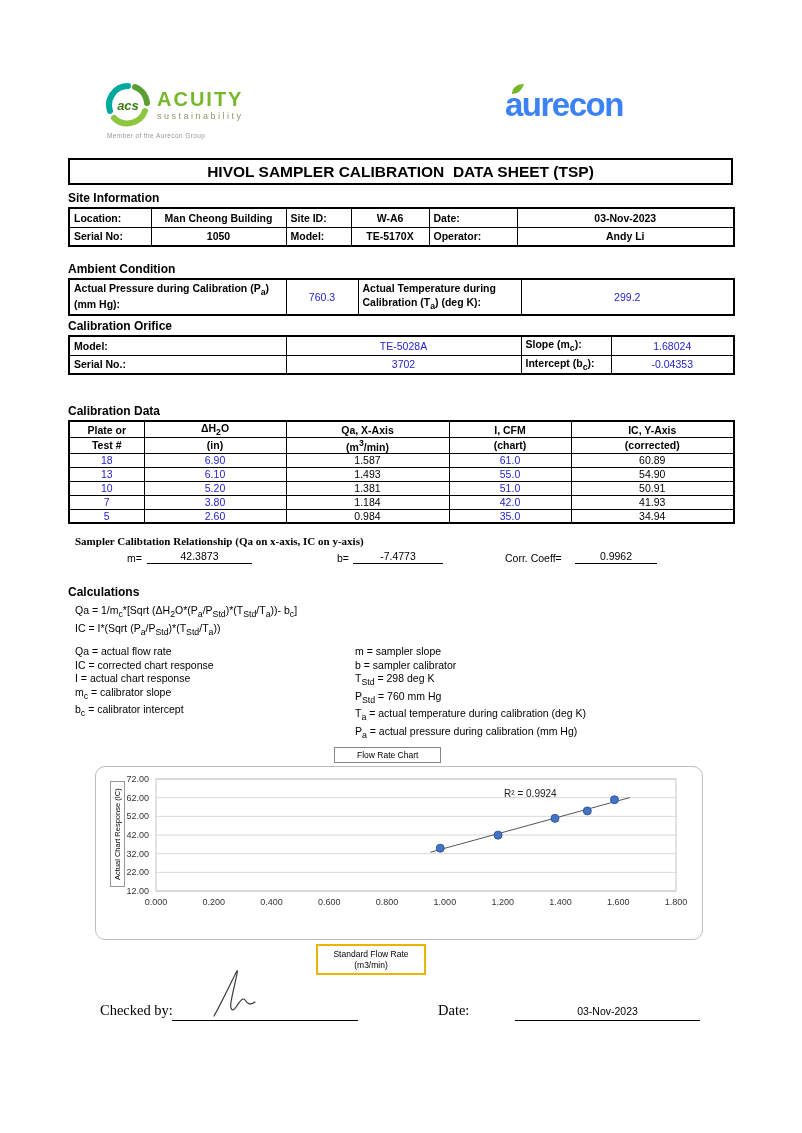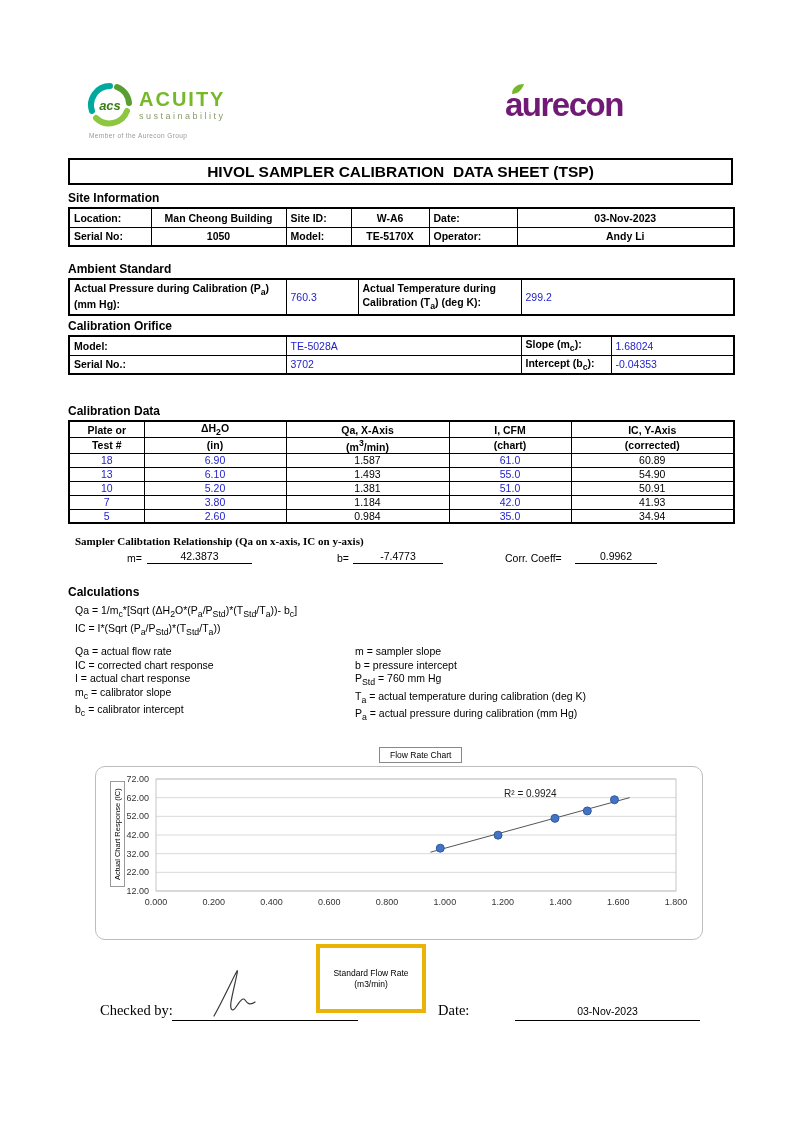--- a/index.html
+++ b/index.html
@@ -2,67 +2,67 @@
 <html><head>
 <meta charset="utf-8">
 <style>
   * { margin:0; padding:0; box-sizing:border-box; }
   html,body { background:#ffffff; }
   .page { position:relative; width:802px; height:1133px; background:#fff;
           font-family:"Liberation Sans", sans-serif; color:#000; overflow:hidden; margin:0 auto; }
   .abs { position:absolute; }
 
   
-  .acuity-logo { left:87px; top:82px; width:180px; }
+  .acuity-logo { left:105px; top:82px; width:180px; }
   .acuity-row { display:flex; align-items:center; gap:6px; }
   .acuity-brand { color:#76b82a; font-weight:bold; font-size:20px; letter-spacing:2px; line-height:1; }
   .acuity-sub { color:#8a9a6a; font-size:9px; letter-spacing:2.5px; margin-top:2px; }
   .acuity-member { color:#999; font-size:6.5px; letter-spacing:0.4px; margin-top:4px; margin-left:2px; }
   .aurecon-logo { left:505px; top:88px; }
-  .aurecon-word { font-size:33px; font-weight:bold; color:#701a75; letter-spacing:-1.5px; line-height:1; }
+  .aurecon-word { font-size:33px; font-weight:bold; color:#3b82f6; letter-spacing:-1.5px; line-height:1; }
   .aurecon-leaf { position:absolute; left:5px; top:-5px; }
 
   
   .title-box { left:68px; top:158px; width:665px; height:27px; border:2px solid #000;
                display:flex; align-items:center; justify-content:center;
                font-weight:bold; font-size:15.5px; white-space:pre; }
   .sec-heading { left:68px; width:665px; text-align:left; font-weight:bold; font-size:12px; }
 
   
   table { border-collapse:collapse; table-layout:fixed; position:absolute; left:68px; width:665px;
           border:2px solid #000; }
   td { border:1px solid #000; font-size:10.5px; padding:1px 4px; vertical-align:middle;
        white-space:nowrap; overflow:hidden; height:19px; }
   .t-lbl { font-weight:bold; text-align:left; }
   .t-val { font-weight:bold; text-align:center; }
-  .t-blue { color:#2222cc; }
+  .t-blue { color:#2222cc; text-align:center; }
   .wrap { white-space:normal; line-height:1.3; }
   .cal-table td { height:14px; text-align:center; padding:0 3px; }
   .cal-table .t-head { font-weight:bold; height:15px; }
   .cal-table td.c-blue { color:#2222cc; }
 
   
   .rel-label { font-weight:bold; font-size:11px;font-family:Liberation Serif, serif; }
   .plain { font-size:10.5px; }
   .uline { border-bottom:1.3px solid #000; text-align:center; font-size:10.5px; padding-bottom:1px; }
 
   
   .formula, .def { font-size:10.5px; line-height:14px; }
   .def { line-height:13.5px; }
 
   
   .chart-title-box { left:334px; top:747px; border:1px solid #888; font-size:8.5px;
-                     padding:2px 10px; background:#fff;margin-left:45px; }
+                     padding:2px 22px; background:#fff; }
   .chart-frame { left:95px; top:766px; width:608px; height:174px; border:1px solid #bdbdbd;
                  border-radius:10px; background:#fff; }
   .y-axis-box { position:absolute; left:14px; top:120px; transform:rotate(-90deg);
                 transform-origin:0 0; border:1px solid #999; font-size:7.5px;
                 padding:2px 6px; white-space:nowrap; background:#fff; }
-  .x-axis-box { left:316px; top:944px; width:110px; border:4px solid #eab308; font-size:8.5px;
-                text-align:center; padding:20px 2px; background:#fff; line-height:1.25; }
+  .x-axis-box { left:316px; top:944px; width:110px; border:2px solid #eab308; font-size:8.5px;
+                text-align:center; padding:3px 2px; background:#fff; line-height:1.25; }
 
   
   .serif { font-family:"Liberation Serif", serif; font-size:14.5px; }
   .sig-line { border-bottom:1.5px solid #000; }
   .date-value { text-align:center; font-size:10.5px; }
 </style>
 </head>
 <body>
 
 <div class="page">
@@ -115,21 +115,21 @@
       <td class="t-lbl">Serial No:</td>
       <td class="t-val">1050</td>
       <td class="t-lbl">Model:</td>
       <td class="t-val">TE-5170X</td>
       <td class="t-lbl">Operator:</td>
       <td class="t-val">Andy Li</td>
     </tr>
   </tbody>
     </table>
 
-  <div class="abs sec-heading" style="top:262px;">Ambient Standard</div>
+  <div class="abs sec-heading" style="top:262px;">Ambient Condition</div>
   <table style="top:278px;">
     <colgroup>
         <col style="width:217px">
         <col style="width:72px">
         <col style="width:163px">
         <col style="width:213px">
       </colgroup>
     <tbody>
         <tr>
       <td class="t-lbl wrap" style="height:36px;">Actual Pressure during Calibration (P<sub>a</sub>)<br>(mm Hg):</td>
@@ -241,21 +241,22 @@
   </div>
   <div class="abs" style="left:75px; top:645px;">
     <div class="def">Qa = actual flow rate</div>
     <div class="def">IC = corrected chart response</div>
     <div class="def">I = actual chart response</div>
     <div class="def">m<sub>c</sub> = calibrator slope</div>
     <div class="def">b<sub>c</sub> = calibrator intercept</div>
   </div>
   <div class="abs" style="left:355px; top:645px;">
     <div class="def">m = sampler slope</div>
-    <div class="def">b = pressure intercept</div>
+    <div class="def">b = sampler calibrator</div>
+    <div class="def">T<sub>Std</sub> = 298 deg K</div>
     <div class="def">P<sub>Std</sub> = 760 mm Hg</div>
     <div class="def">T<sub>a</sub> = actual temperature during calibration (deg K)</div>
     <div class="def">P<sub>a</sub> = actual pressure during calibration (mm Hg)</div>
   </div>
 
   <div class="abs chart-title-box">Flow Rate Chart</div>
   <div class="abs chart-frame">
     <div class="y-axis-box">Actual Chart Response (IC)</div>
     <svg width="608" height="174">
         <line x1="60" x2="580" y1="124" y2="124" stroke="#d9d9d9" stroke-width="1"></line>

